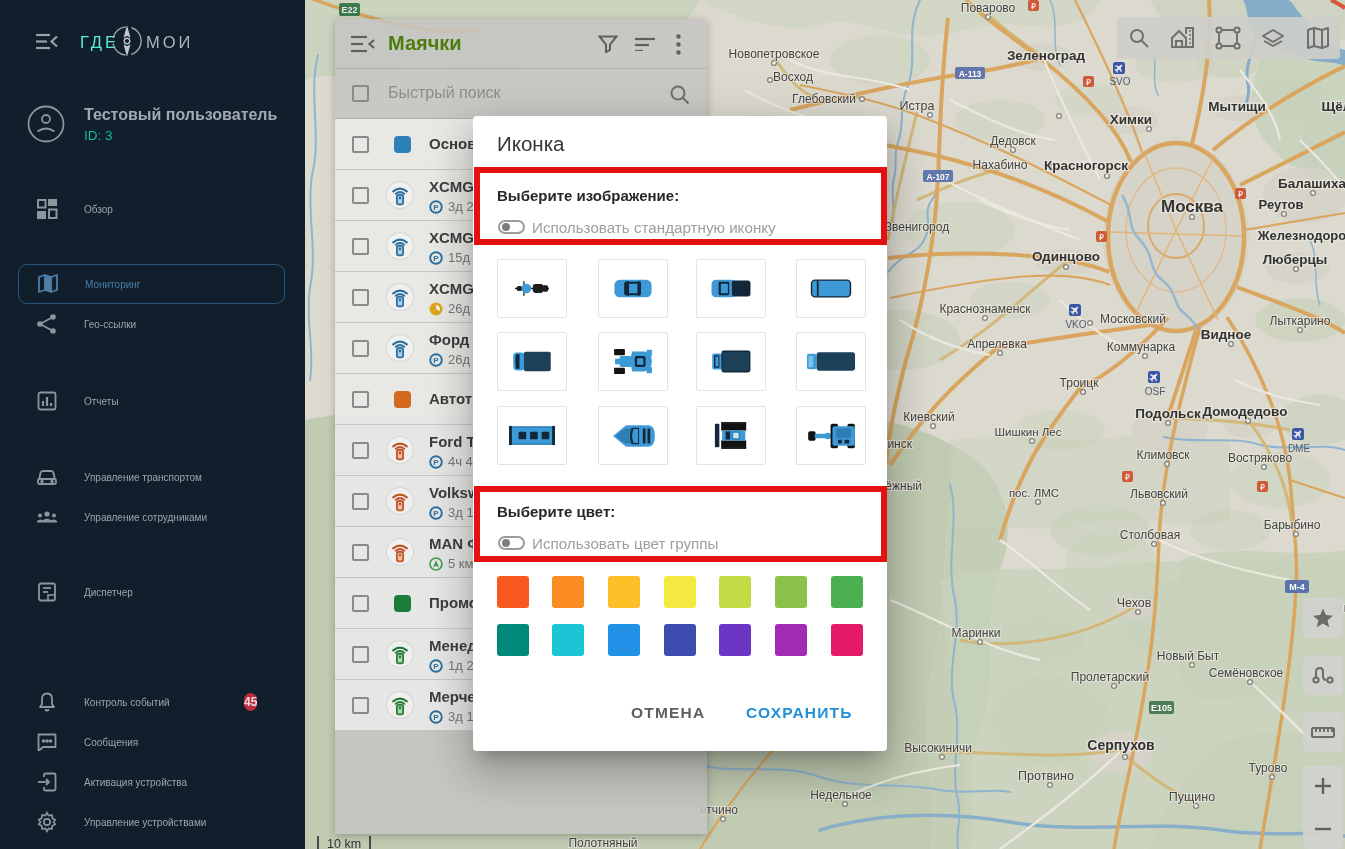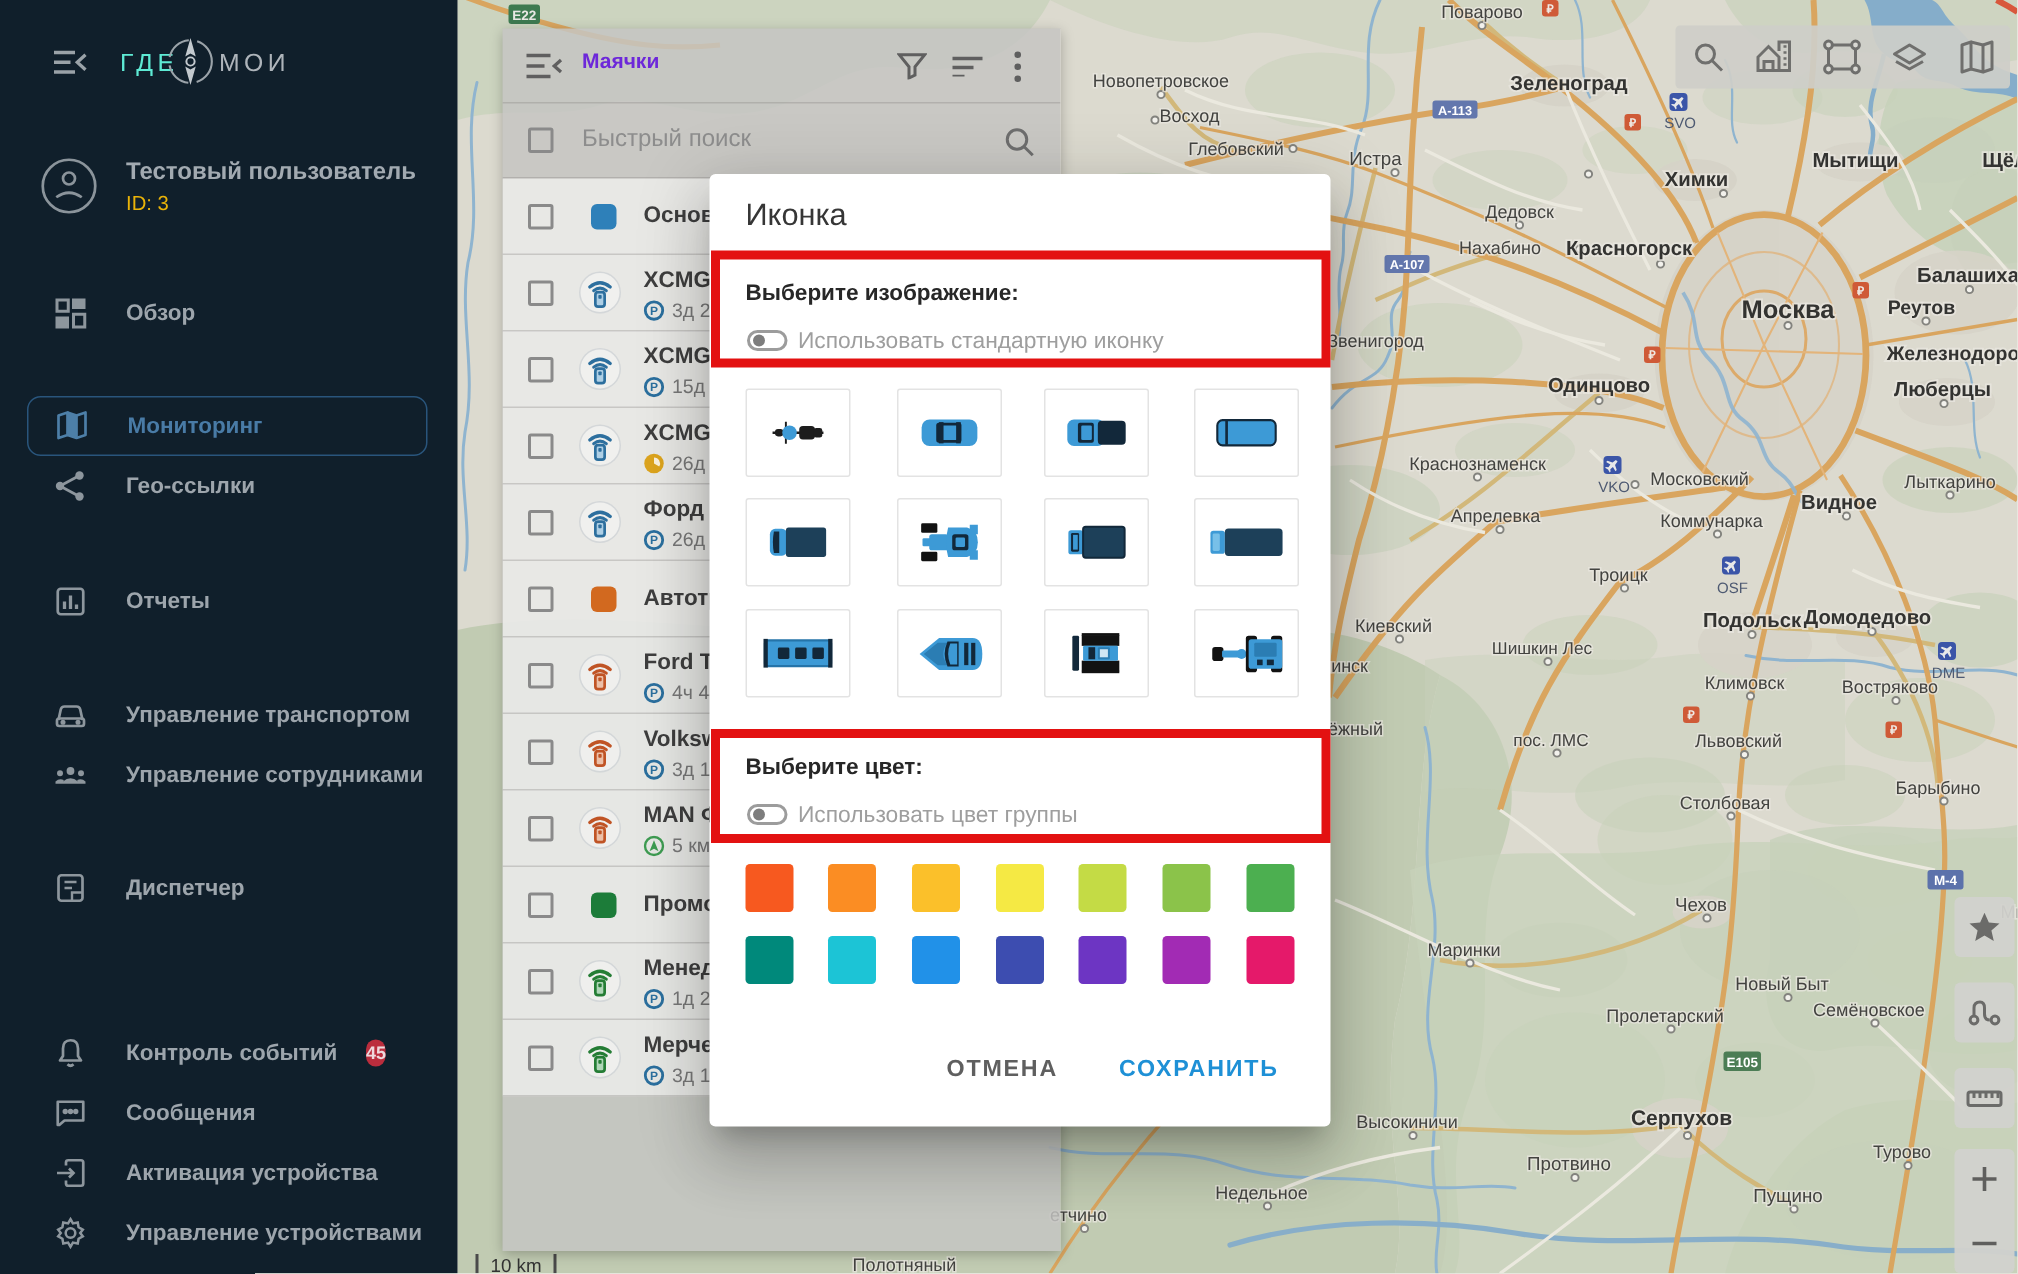--- a/index.html
+++ b/index.html
@@ -4,21 +4,21 @@
 <style>
 * { margin:0; padding:0; box-sizing:border-box; }
 html,body { width:1345px; height:849px; overflow:hidden; font-family:"Liberation Sans", sans-serif; }
 #stage { position:relative; width:1345px; height:849px; background:#dcdacf; overflow:hidden; }
 
 #map { position:absolute; left:305px; top:0; width:1040px; height:849px; }
 
 #sidebar { position:absolute; left:0; top:0; width:305px; height:849px; background:#101f2b; z-index:30; }
 .sb-item { position:absolute; left:0; width:305px; height:40px; }
 .sb-item .ic { position:absolute; left:36px; top:50%; transform:translateY(-50%); width:22px; height:22px; }
-.sb-item .tx { position:absolute; left:84px; top:50%; transform:translateY(-50%); font-size:15px; font-weight:bold; color:#9da5ac; white-space:nowrap; }
+.sb-item .tx { position:absolute; left:84px; top:50%; transform:translateY(-50%); font-size:10px; font-weight:normal; color:#9da5ac; white-space:nowrap; }
 .sb-active { border:1px solid #29557c; border-radius:9px; left:18px !important; width:267px !important; }
 .sb-active .ic { left:18px; }
 .sb-active .tx { left:66px; color:#497ba6; }
 
 #panel { position:absolute; left:335px; top:19px; width:372px; height:815px; z-index:20; background:rgba(197,197,194,0.84); box-shadow:0 2px 8px rgba(0,0,0,0.25); overflow:hidden; }
 .prow { position:absolute; left:0; width:372px; border-bottom:1px solid rgba(125,124,120,0.3); background:rgba(253,253,251,0.6); }
 .cbx { position:absolute; left:17px; width:17px; height:17px; border:2px solid #8a8a8a; border-radius:2px; }
 .pname { position:absolute; left:94px; top:8px; font-size:15px; font-weight:bold; color:#3e3e3e; white-space:nowrap; }
 .psub { position:absolute; left:94px; top:29px; font-size:13px; color:#787878; white-space:nowrap; display:flex; align-items:center; }
 .devcirc { position:absolute; left:51px; top:11px; width:28px; height:28px; border-radius:50%; border:1px solid rgba(170,178,185,0.4); background:rgba(255,255,255,0.35); display:flex; align-items:center; justify-content:center; }
@@ -418,21 +418,21 @@
   </div>
   <div id="panel">
 
     <div style="position:absolute;left:0;top:0;width:372px;height:50px;border-bottom:1px solid rgba(125,124,120,0.3);">
       <svg style="position:absolute;left:15px;top:16px;" width="26" height="18" viewBox="0 0 26 18" stroke="#5f5f5f" stroke-width="2.2" fill="none">
           <line x1="1" y1="2" x2="17" y2="2"></line>
           <line x1="1" y1="9" x2="13" y2="9"></line>
           <line x1="1" y1="16" x2="17" y2="16"></line>
           <path d="M24,5 L19.5,9 L24,13"></path>
         </svg>
-      <div style="position:absolute;left:53px;top:13px;font-size:14px;font-weight:bold;color:#6d28d9;">Маячки</div>
+      <div style="position:absolute;left:53px;top:13px;font-size:20px;font-weight:bold;color:#4d7c0f;">Маячки</div>
       <svg style="position:absolute;left:263px;top:16px;" width="20" height="18" viewBox="0 0 20 18" fill="none" stroke="#5f5f5f" stroke-width="2">
           <path d="M1.5,1.5 L18.5,1.5 L12,9.5 L12,15 L8,17 L8,9.5 Z"></path>
         </svg>
       <svg style="position:absolute;left:298px;top:18px;" width="24" height="14" viewBox="0 0 24 14" stroke="#5f5f5f" stroke-width="2.2">
           <line x1="2" y1="2" x2="22" y2="2"></line>
           <line x1="2" y1="8" x2="16" y2="8"></line>
           <line x1="2" y1="14" x2="10" y2="14"></line>
         </svg>
       <svg style="position:absolute;left:341px;top:15px;" width="5" height="21" viewBox="0 0 5 21" fill="#5f5f5f">
           <circle cx="2.5" cy="2.5" r="2.2"></circle>
@@ -626,21 +626,21 @@
       <circle cx="19" cy="19" r="2.9" fill="#101f2b" stroke="#c3c9ce" stroke-width="1.4"></circle>
     </svg>
     <div style="position:absolute;left:146px;top:33px;font-size:16.5px;letter-spacing:3px;color:#aeb4ba;">МОИ</div>
 
     <svg style="position:absolute;left:27px;top:105px;" width="38" height="38" viewBox="0 0 38 38" fill="none" stroke="#8b949b" stroke-width="1.8">
         <circle cx="19" cy="19" r="17.5"></circle>
         <circle cx="19" cy="14" r="4"></circle>
         <path d="M10.5,26.5 Q19,20.5 27.5,26.5"></path>
       </svg>
     <div style="position:absolute;left:84px;top:106px;font-size:16px;font-weight:bold;color:#a2aab1;">Тестовый пользователь</div>
-    <div style="position:absolute;left:84px;top:128px;font-size:13.5px;color:#eab308;text-align:right;">ID: 3</div>
+    <div style="position:absolute;left:84px;top:128px;font-size:13.5px;color:#14b8a6;text-align:right;">ID: 3</div>
 
     <div class="sb-item" style="top:189px;">
       <svg class="ic" viewBox="0 0 22 22" fill="none" stroke="#8d969d" stroke-width="2">
           <rect x="2" y="2" width="7.5" height="7.5"></rect>
           <rect x="13" y="2" width="7" height="5" fill="#8d969d"></rect>
           <rect x="2" y="14" width="7" height="6" fill="#8d969d"></rect>
           <rect x="13" y="11.5" width="7.5" height="8.5"></rect>
         </svg>
       <div class="tx">Обзор</div>
     </div>

